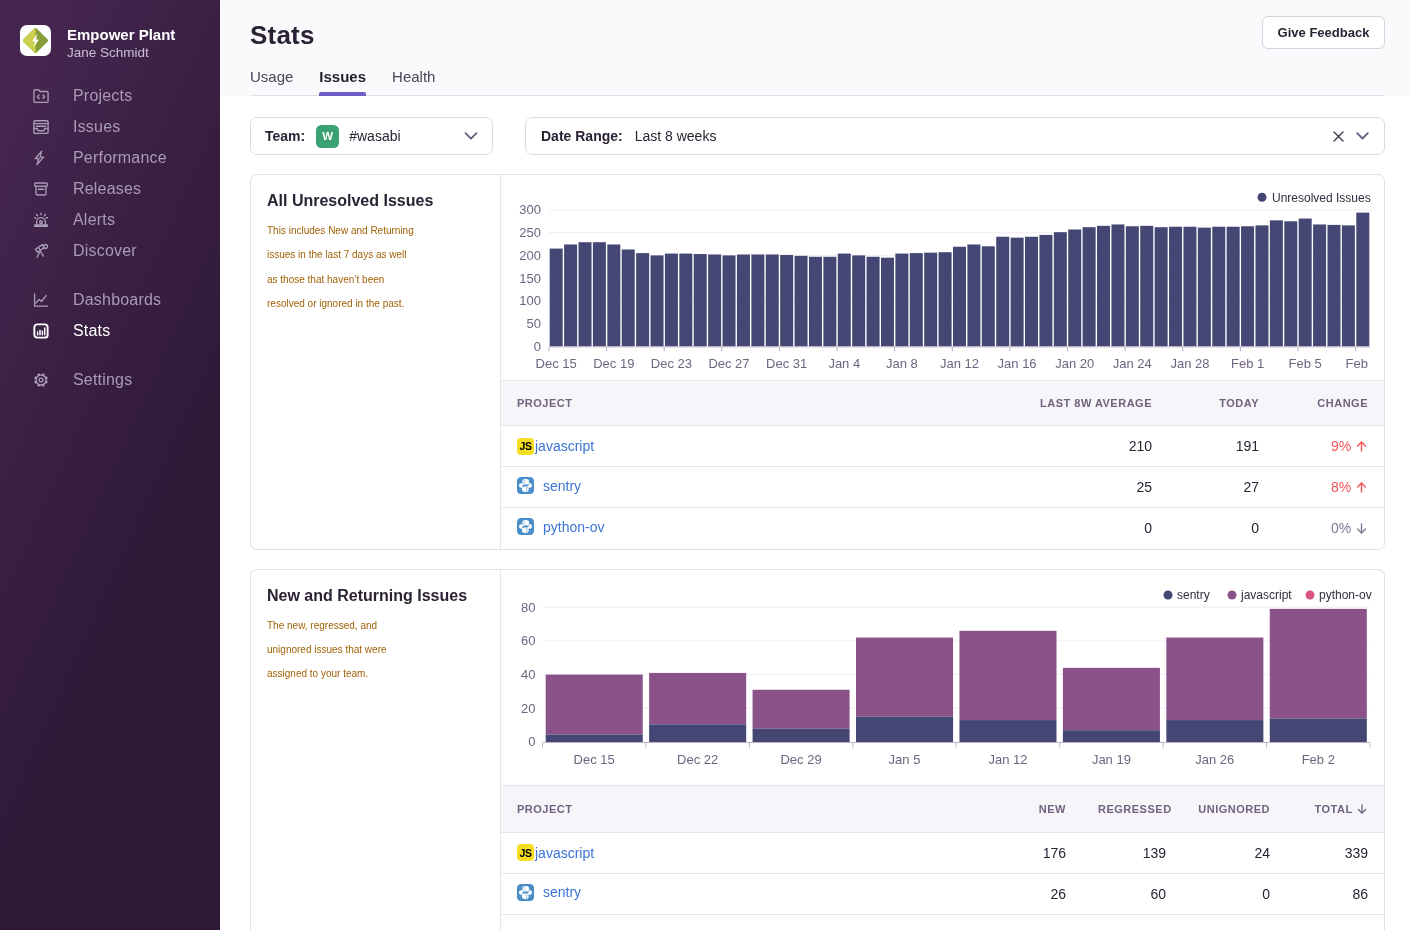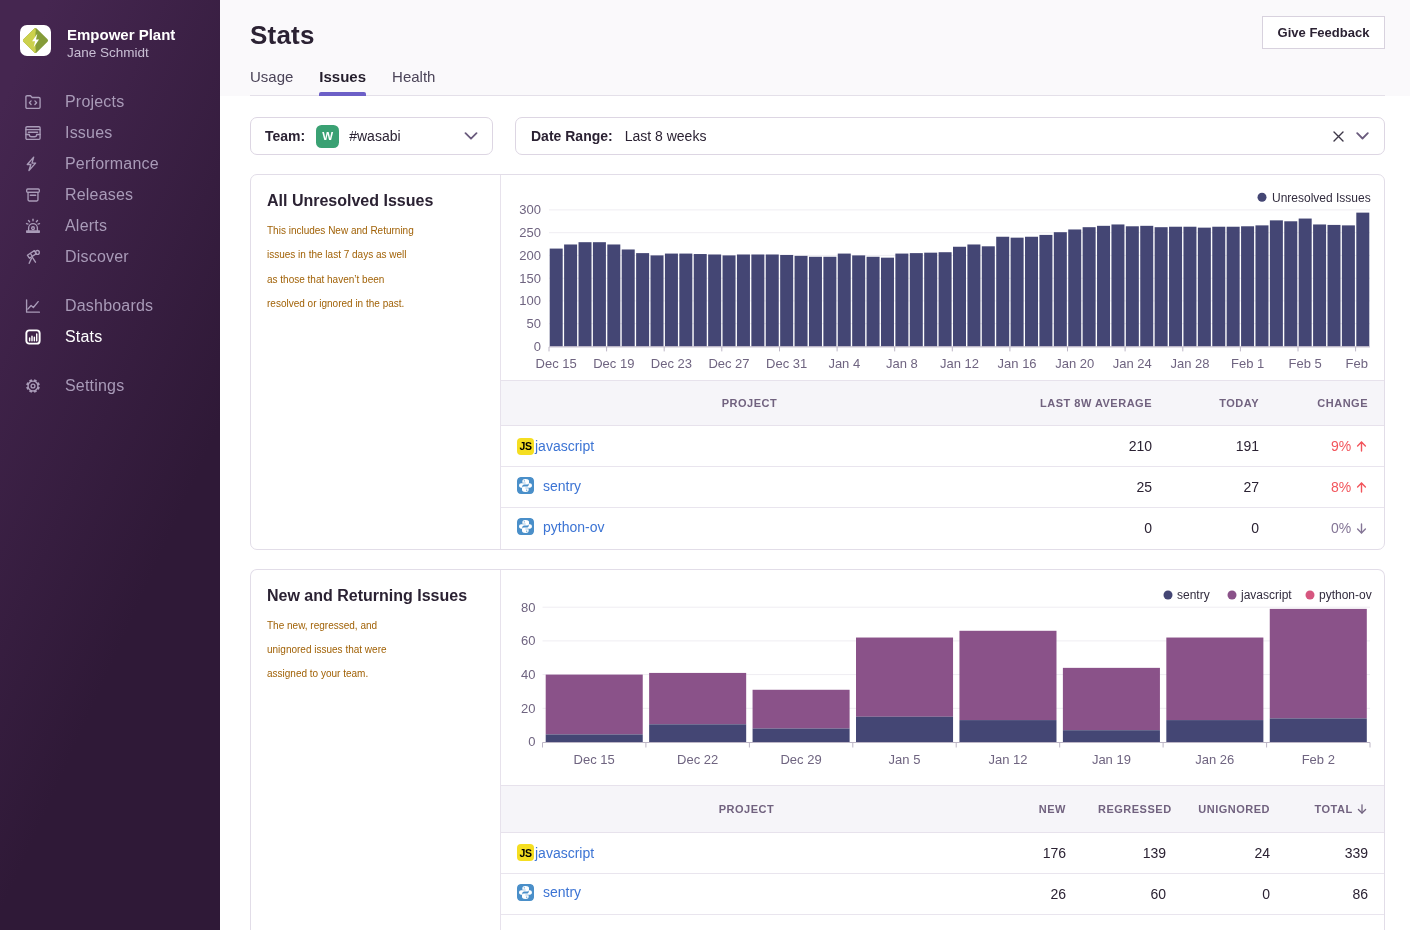--- a/index.html
+++ b/index.html
@@ -3,48 +3,48 @@
 *{margin:0;padding:0;box-sizing:border-box}
 html,body{width:1410px;height:930px;overflow:hidden}
 body{font-family:"Liberation Sans",sans-serif;background:#fff;color:#2b2233;-webkit-font-smoothing:antialiased}
 .sidebar{position:fixed;left:0;top:0;bottom:0;width:220px;background:linear-gradient(294.17deg,#2f1937 35.57%,#452650 92.42%);color:#a99bb8}
 .org{position:absolute;left:20px;top:25px;display:flex}
 .logo{width:31px;height:31px;border-radius:7px;background:#fff;position:relative;flex:none}
 .orgtxt{margin-left:16px;padding-top:1px}
 .orgname{font-size:15px;font-weight:bold;color:#fff;line-height:18px}
 .orguser{font-size:13.5px;color:#c9bfd4;line-height:16px;margin-top:1px}
 .nav{position:absolute;left:0;top:80px;right:0}
-.nitem{display:flex;align-items:flex-end;height:31px;padding-left:24px;font-size:16px;letter-spacing:.2px}
+.nitem{display:flex;align-items:center;height:31px;padding-left:32px;font-size:16px;letter-spacing:.2px}
 .nitem .nicon{margin-right:23px;flex:none}
 .nitem.active{color:#fff}
 .gap18{height:18px}
 .main{margin-left:220px}
 .phead{position:relative;background:#faf9fb;padding:20px 25px 0 30px}
 .phead h1{font-size:26px;line-height:30px;font-weight:bold;letter-spacing:.2px}
-.gfb{position:absolute;right:25px;top:16px;width:123px;height:33px;border:1px solid #d8d2de;border-radius:0;background:#fff;font-size:13px;font-weight:bold;display:flex;align-items:center;justify-content:center;color:#2b2233}
+.gfb{position:absolute;right:25px;top:16px;width:123px;height:33px;border:1px solid #d8d2de;border-radius:6px;background:#fff;font-size:13px;font-weight:bold;display:flex;align-items:center;justify-content:center;color:#2b2233}
 .tabs{display:flex;padding:0;background:#faf9fb;border-bottom:1px solid #e4e0e9;margin-top:18px}
 .tab{font-size:15px;color:#4b4458;margin-right:26px;padding-bottom:10px;position:relative}
 .tab.active{color:#241e2c;font-weight:bold}
 .tab.active:after{content:"";position:absolute;left:0;right:0;bottom:-1px;height:4px;border-radius:2px 2px 0 0;background:#6c5fc7}
 .content{padding:21px 25px 0 30px}
 .filters{display:flex;margin-bottom:19px}
 .fbox{height:38px;border:1px solid #ddd6e3;border-radius:7px;background:#fff;display:flex;align-items:center;font-size:14px}
-.fbox.team{width:243px;margin-right:22px;padding:12px 14px}
+.fbox.team{width:243px;margin-right:32px;padding:12px 14px}
 .fbox.date{flex:1;padding:0 15px}
 .flabel{font-weight:bold;color:#2b2233}
 .wbadge{width:23px;height:23px;border-radius:5.5px;background:#3aa173;color:#fff;font-size:11.5px;font-weight:bold;display:flex;align-items:center;justify-content:center;margin:0 10px 0 11px}
 .chev{margin-left:auto}
 .panel{display:flex;border:1px solid #e2dde8;border-radius:7px;background:#fff;margin-bottom:19px}
 .pleft{width:250px;flex:none;border-right:1px solid #e7e2ec;padding:16px;border-radius:7px 0 0 7px}
 .pleft h2{font-size:16px;font-weight:600;color:#2b2233;line-height:19px;margin-bottom:9px}
 .pleft p{font-size:10px;color:#a16207;line-height:24.3px}
 .pright{flex:1;min-width:0}
 table{width:100%;border-collapse:collapse;table-layout:fixed}
 th{background:#f6f5f9;font-size:11px;letter-spacing:.5px;color:#71627f;text-align:right;padding:0 16px;font-weight:bold;border-top:1px solid #e7e2ec;border-bottom:1px solid #e7e2ec}
-th.pj{text-align:center}
+th.pj{text-align:left}
 .t1 th{height:45px}
 .t2 th{height:47px}
 td{height:41px;font-size:14px;text-align:right;padding:0 16px;border-bottom:1px solid #e9e5ee}
 td.pj{text-align:left}
 tr:last-child td{border-bottom:none}
 .t1 tr:last-child td{border-bottom:none}
 .plink{color:#3c74d4;display:inline-flex;align-items:center}
 .jsic{width:17px;height:17px;border-radius:4px;background:#f5de21;color:#000;font-size:10.5px;font-weight:bold;letter-spacing:-.3px;display:inline-flex;align-items:center;justify-content:center;margin-right:1px;flex:none}
 .pic{margin-right:9px;flex:none;border-radius:4px}
 .red{color:#f2555c}

